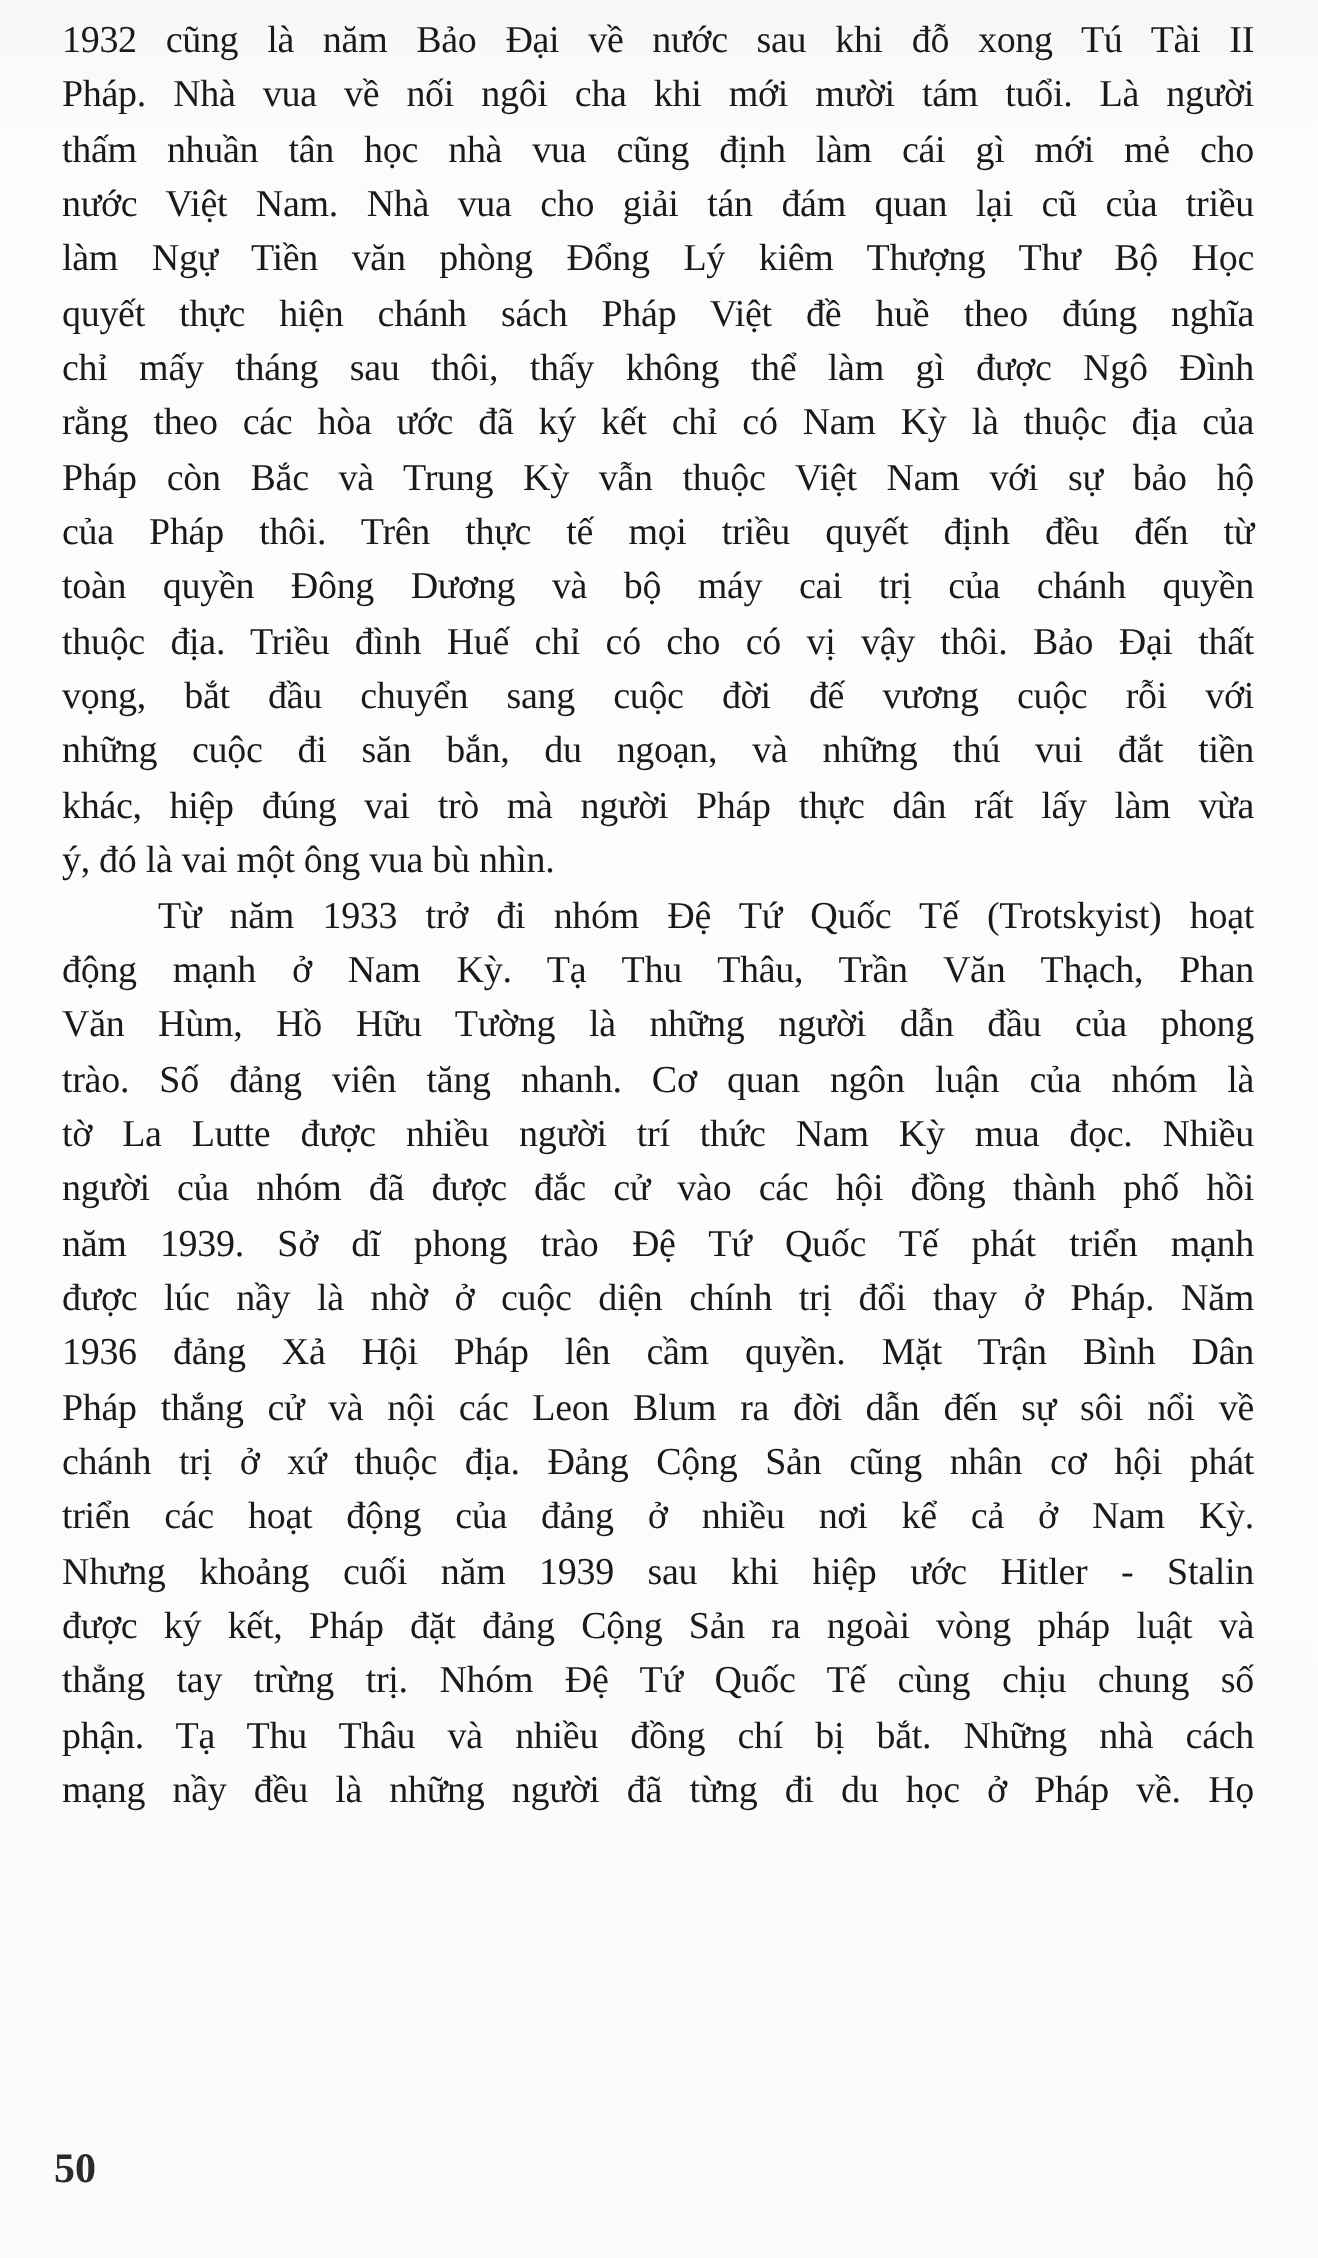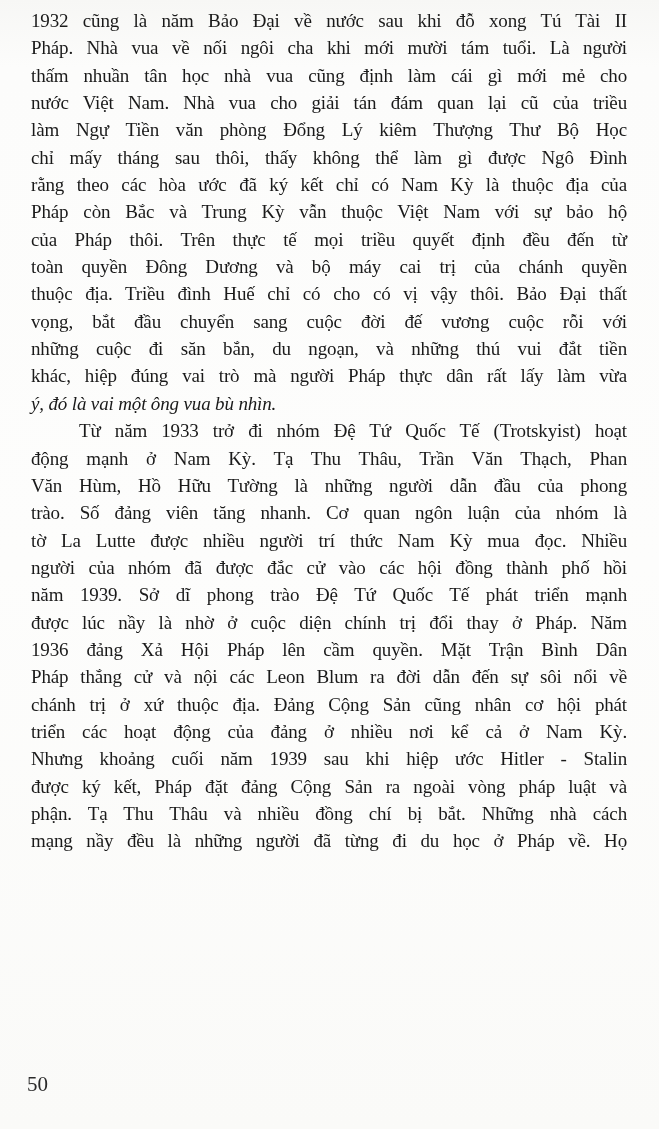--- a/index.html
+++ b/index.html
@@ -34,46 +34,47 @@
       height: 27.35px;
       line-height: 27.35px;
       font-size: 19px;
       text-align: justify;
       text-align-last: justify;
       white-space: nowrap;
       letter-spacing: -0.15px;
     }
     .line.last {
       text-align-last: left;
-      font-style: italic;
     }
     .line.indent {
       padding-left: 48px;
     }
     .page-number {
       position: absolute;
       left: 27px;
       top: 1071px;
       font-size: 21px;
       line-height: 27px;
       color: #2a2a2a;
+      font-weight: bold;
     }
   </style>
 </head>
 <body>
 
 <div class="page">
   <div class="text-block">
 
     <div class="paragraph">
       <span class="line">1932 cũng là năm Bảo Đại về nước sau khi đỗ xong Tú Tài II</span>
       <span class="line">Pháp. Nhà vua về nối ngôi cha khi mới mười tám tuổi. Là người</span>
       <span class="line">thấm nhuần tân học nhà vua cũng định làm cái gì mới mẻ cho</span>
       <span class="line">nước Việt Nam. Nhà vua cho giải tán đám quan lại cũ của triều</span>
       <span class="line">làm Ngự Tiền văn phòng Đổng Lý kiêm Thượng Thư Bộ Học</span>
+      <span class="line">quyết thực hiện chánh sách Pháp Việt đề huề theo đúng nghĩa</span>
       <span class="line">chỉ mấy tháng sau thôi, thấy không thể làm gì được Ngô Đình</span>
       <span class="line">rằng theo các hòa ước đã ký kết chỉ có Nam Kỳ là thuộc địa của</span>
       <span class="line">Pháp còn Bắc và Trung Kỳ vẫn thuộc Việt Nam với sự bảo hộ</span>
       <span class="line">của Pháp thôi. Trên thực tế mọi triều quyết định đều đến từ</span>
       <span class="line">toàn quyền Đông Dương và bộ máy cai trị của chánh quyền</span>
       <span class="line">thuộc địa. Triều đình Huế chỉ có cho có vị vậy thôi. Bảo Đại thất</span>
       <span class="line">vọng, bắt đầu chuyển sang cuộc đời đế vương cuộc rỗi với</span>
       <span class="line">những cuộc đi săn bắn, du ngoạn, và những thú vui đắt tiền</span>
       <span class="line">khác, hiệp đúng vai trò mà người Pháp thực dân rất lấy làm vừa</span>
       <span class="line last">ý, đó là vai một ông vua bù nhìn.</span>
@@ -87,20 +88,21 @@
       <span class="line">tờ La Lutte được nhiều người trí thức Nam Kỳ mua đọc. Nhiều</span>
       <span class="line">người của nhóm đã được đắc cử vào các hội đồng thành phố hồi</span>
       <span class="line">năm 1939. Sở dĩ phong trào Đệ Tứ Quốc Tế phát triển mạnh</span>
       <span class="line">được lúc nầy là nhờ ở cuộc diện chính trị đổi thay ở Pháp. Năm</span>
       <span class="line">1936 đảng Xả Hội Pháp lên cầm quyền. Mặt Trận Bình Dân</span>
       <span class="line">Pháp thắng cử và nội các Leon Blum ra đời dẫn đến sự sôi nổi về</span>
       <span class="line">chánh trị ở xứ thuộc địa. Đảng Cộng Sản cũng nhân cơ hội phát</span>
       <span class="line">triển các hoạt động của đảng ở nhiều nơi kể cả ở Nam Kỳ.</span>
       <span class="line">Nhưng khoảng cuối năm 1939 sau khi hiệp ước Hitler - Stalin</span>
       <span class="line">được ký kết, Pháp đặt đảng Cộng Sản ra ngoài vòng pháp luật và</span>
+      <span class="line">thẳng tay trừng trị. Nhóm Đệ Tứ Quốc Tế cùng chịu chung số</span>
       <span class="line">phận. Tạ Thu Thâu và nhiều đồng chí bị bắt. Những nhà cách</span>
       <span class="line">mạng nầy đều là những người đã từng đi du học ở Pháp về. Họ</span>
     </div>
 
   </div>
 
   <div class="page-number">50</div>
 </div>
 
 </body></html>

